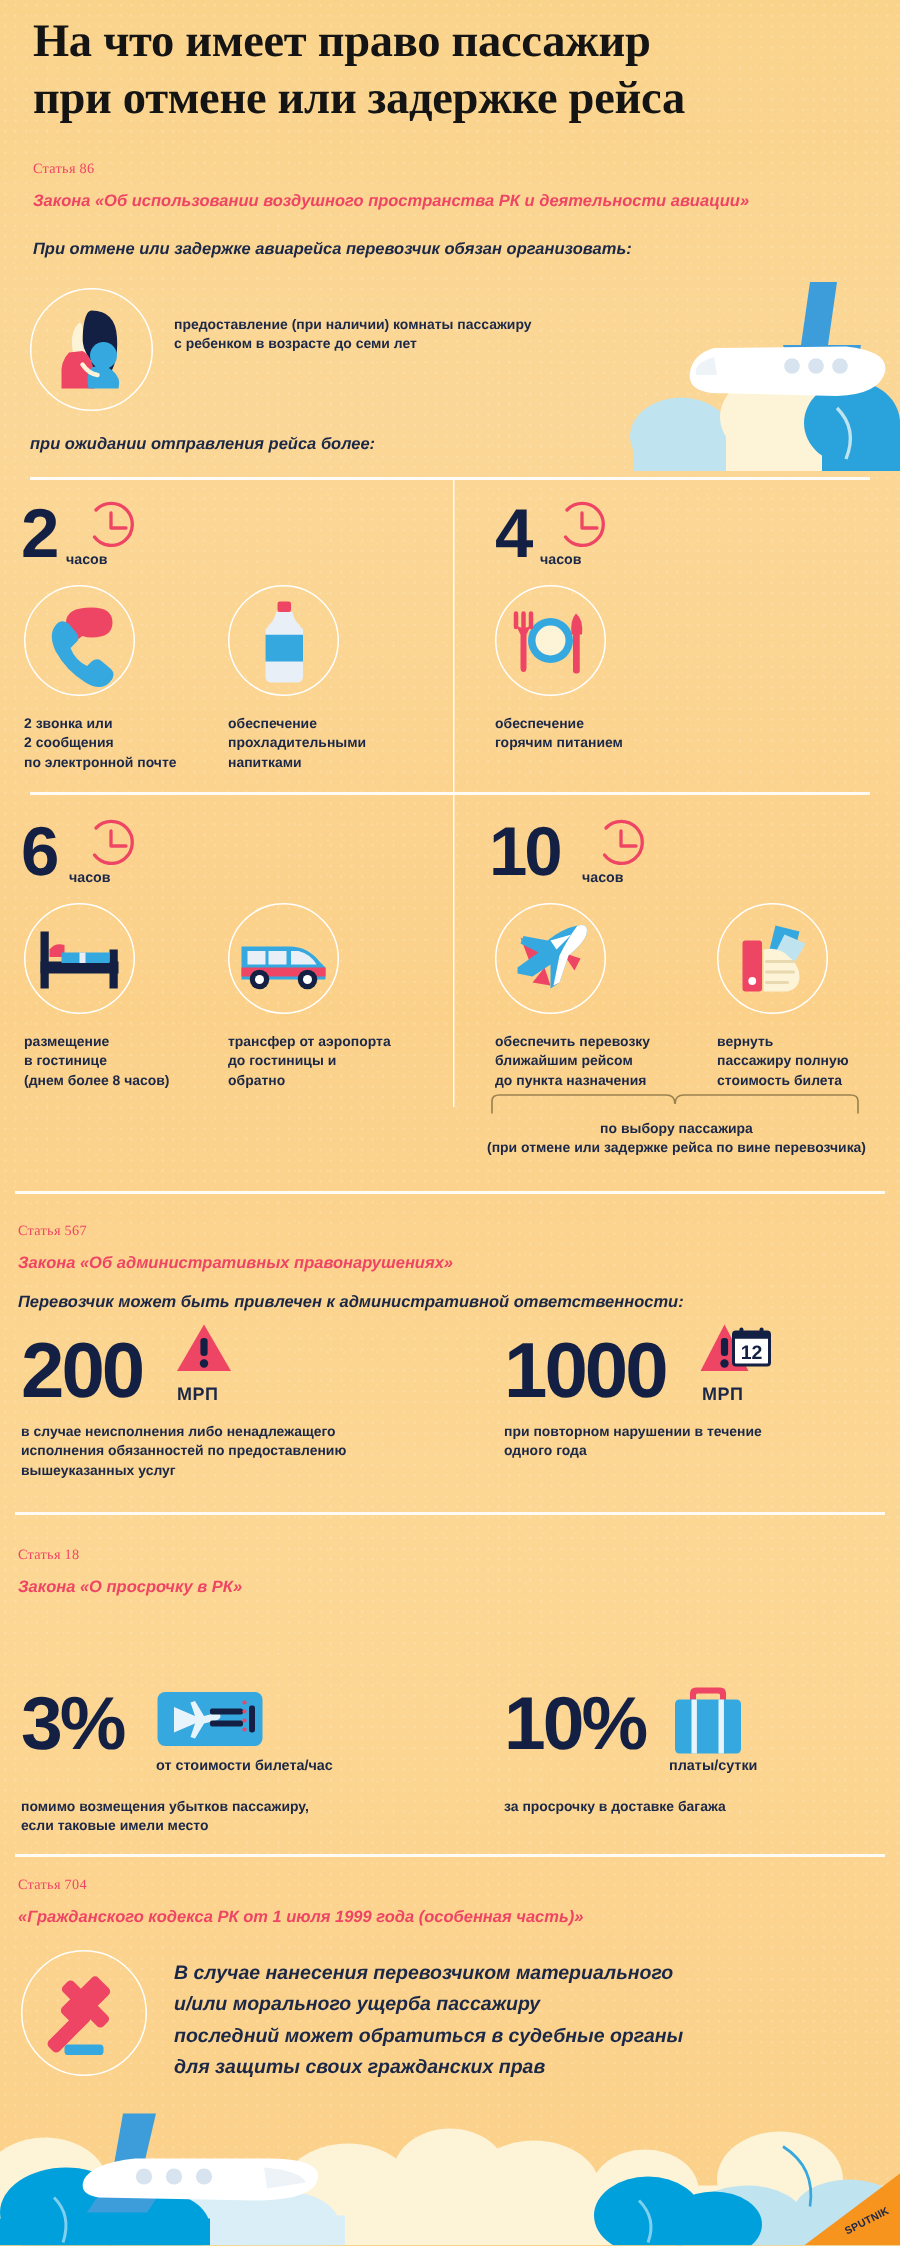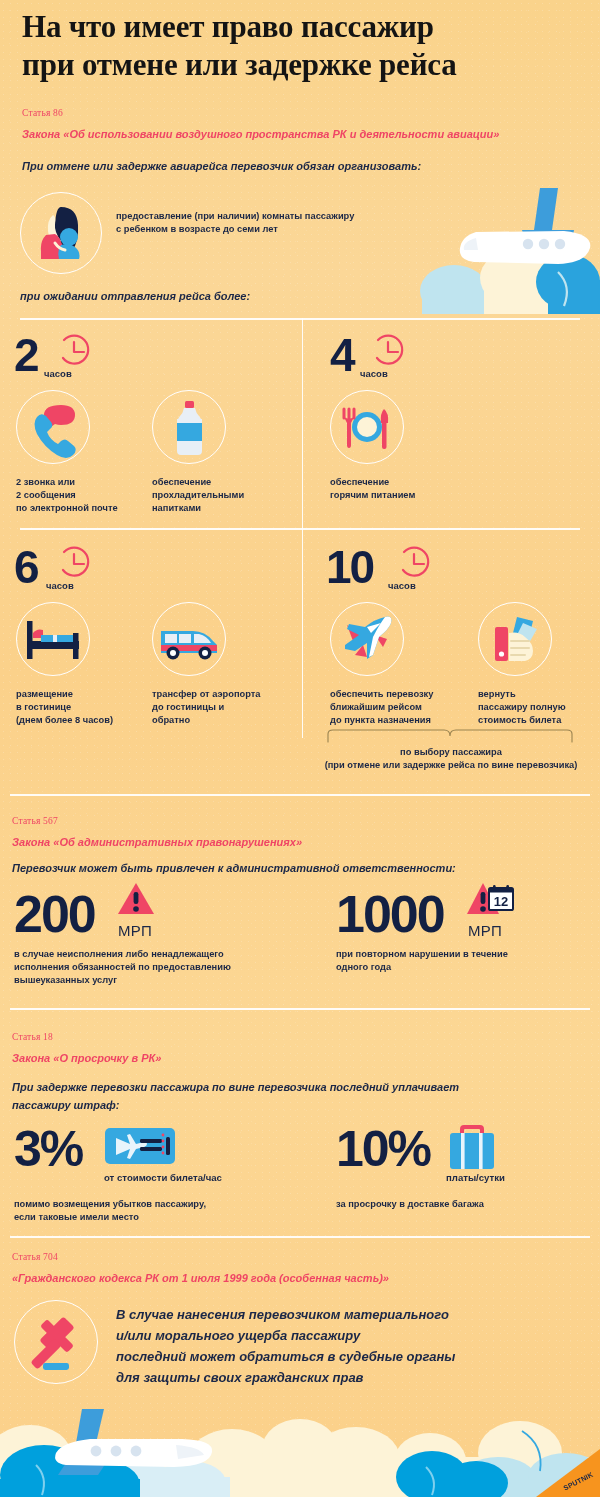--- a/index.html
+++ b/index.html
@@ -37,21 +37,21 @@
           color:#132043;letter-spacing:-2px;}
   .hours{position:absolute;font-size:9.5px;font-weight:700;color:#1b2747;}
 
   
   .clock{position:absolute;}
 
   
   .artbox{position:absolute;pointer-events:none;}
 
   
-  .mrp{position:absolute;font-size:15px;font-weight:400;color:#1b2747;letter-spacing:.3px;}
+  .mrp{position:absolute;font-size:12px;font-weight:700;color:#1b2747;letter-spacing:.3px;}
   .pct-label{position:absolute;font-size:9.6px;font-weight:700;color:#1b2747;}
   .sputnik-txt{position:absolute;right:6px;bottom:20px;font-size:7px;font-weight:700;
                color:#1b2747;transform:rotate(-27deg);transform-origin:right bottom;letter-spacing:.2px;}
 
   .brace-lbl{position:absolute;font-size:9.3px;line-height:1.45;color:#1b2747;
              font-weight:600;text-align:center;}
   .judge-txt{position:absolute;font-size:13px;line-height:1.62;color:#1b2747;
              font-style:italic;font-weight:700;}
 </style>
 </head>
@@ -289,24 +289,20 @@
   </svg>
   <div class="mrp" style="left:468px;top:922px;">МРП</div>
   <div class="cap" style="left:336px;top:948px;">
     <div>при повторном нарушении в течение</div>
     <div>одного года</div>
   </div>
 
   <div class="hr" style="left:10px;top:1008px;width:580px;"></div>
   <div class="art-no" style="left:12px;top:1032px;">Статья 18</div>
   <div class="art-law" style="left:12px;top:1052px;">Закона «О просрочку в РК»</div>
-  <div class="art-lead" style="left:12px;top:1078px;width:540px;line-height:1.65;">
-    <div>При задержке перевозки пассажира по вине перевозчика последний уплачивает</div>
-    <div>пассажиру штраф:</div>
-  </div>
 
   <div class="bignum" style="left:14px;top:1120px;font-size:50px;">3%</div>
   <svg class="artbox" style="left:104px;top:1126px;" width="72" height="42" viewBox="0 0 72 42">
     <rect x="1" y="2" width="70" height="36" rx="5" fill="#35a8e0"></rect>
     <path d="M12 12 l14 6 l-3 -9 l3 -1 l6 10 l8 -2 q3 0 3 2 q0 2 -3 3 l-8 2 l-6 10 l-3 -1 l3 -9 l-14 6 z" fill="#e8f4fb"></path>
     <rect x="36" y="13" width="22" height="4" rx="1.4" fill="#132043"></rect>
     <rect x="36" y="21" width="22" height="4" rx="1.4" fill="#132043"></rect>
     <rect x="62" y="11" width="4" height="18" rx="1.6" fill="#132043"></rect>
     <circle cx="59" cy="9" r="1.4" fill="#ef4565"></circle>
     <circle cx="59" cy="15" r="1.4" fill="#ef4565"></circle>

